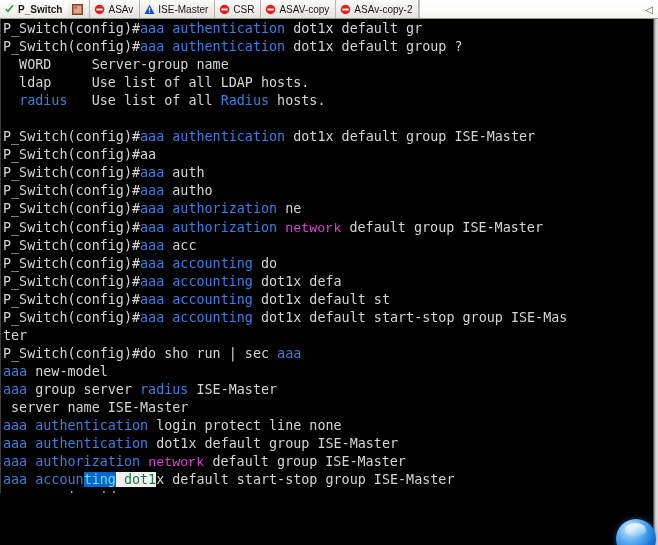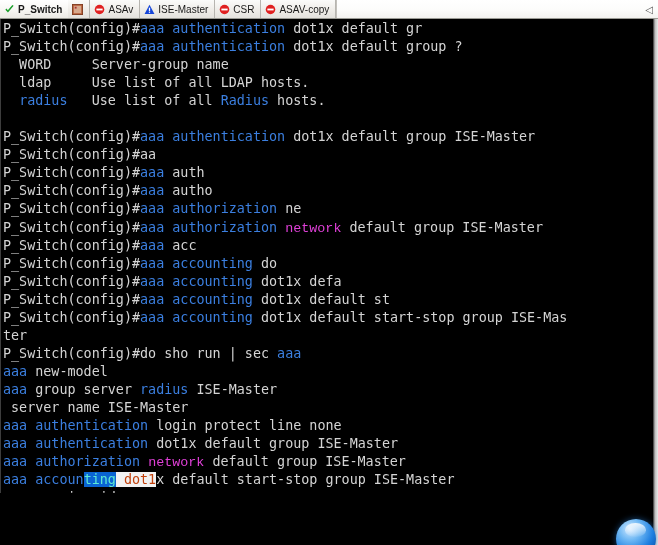--- a/index.html
+++ b/index.html
@@ -89,21 +89,21 @@
     line-height: 18.05px;
     letter-spacing: 0px;
     white-space: pre;
     color: #cfcfcf;
   }
   .ln { height: 18.05px; }
   .w  { color: #d4d4d4; }          
   .b  { color: #3b7fe0; }          
   .m  { color: #e040d8; font-family: Liberation Mono, monospace; }          
   .sel-blue { background: #0a64d2; color: #5eead4; }
-  .sel-white { background: #f2f2f2; color: #c2410c; }
+  .sel-white { background: #f2f2f2; color: #15803d; }
 
   
   #rightstrip {
     position: absolute;
     right: 0;
     top: 19px;
     width: 5px;
     height: 526px;
     background: linear-gradient(to right, #2b2b2b 0%, #bdbdbd 40%, #e9e9e9 100%);
   }
@@ -189,20 +189,29 @@
   <div class="tab">
     <span class="tab-icon ic-stop">
       <svg viewBox="0 0 12 12" width="11" height="11">
           <circle cx="6" cy="6" r="5.2" fill="#e02020"></circle>
           <rect x="2.6" y="5" width="6.8" height="2" fill="#ffffff"></rect>
         </svg>
     </span>
     <span>ASAV-copy</span>
   </div>
 
+  <div class="tab">
+    <span class="tab-icon ic-stop">
+      <svg viewBox="0 0 12 12" width="11" height="11">
+          <circle cx="6" cy="6" r="5.2" fill="#e02020"></circle>
+          <rect x="2.6" y="5" width="6.8" height="2" fill="#ffffff"></rect>
+        </svg>
+    </span>
+    <span>ASAv-copy-2</span>
+  </div>
 
   <div class="tab-spacer">
     <span>◁</span>
   </div>
 </div>
 
 <div id="term">
   <div id="screen"><div class="ln"><span class="w">P_Switch(config)#</span><span class="b">aaa authentication</span><span class="w"> dot1x default gr</span></div><div class="ln"><span class="w">P_Switch(config)#</span><span class="b">aaa authentication</span><span class="w"> dot1x default group ?</span></div><div class="ln"><span class="w">  WORD     Server-group name</span></div><div class="ln"><span class="w">  ldap     Use list of all LDAP hosts.</span></div><div class="ln"><span class="w">  </span><span class="b">radius</span><span class="w">   Use list of all </span><span class="b">Radius</span><span class="w"> hosts.</span></div><div class="ln"><span class="w"></span></div><div class="ln"><span class="w">P_Switch(config)#</span><span class="b">aaa authentication</span><span class="w"> dot1x default group ISE-Master</span></div><div class="ln"><span class="w">P_Switch(config)#aa</span></div><div class="ln"><span class="w">P_Switch(config)#</span><span class="b">aaa</span><span class="w"> auth</span></div><div class="ln"><span class="w">P_Switch(config)#</span><span class="b">aaa</span><span class="w"> autho</span></div><div class="ln"><span class="w">P_Switch(config)#</span><span class="b">aaa authorization</span><span class="w"> ne</span></div><div class="ln"><span class="w">P_Switch(config)#</span><span class="b">aaa authorization</span><span class="w"> </span><span class="m">network</span><span class="w"> default group ISE-Master</span></div><div class="ln"><span class="w">P_Switch(config)#</span><span class="b">aaa</span><span class="w"> acc</span></div><div class="ln"><span class="w">P_Switch(config)#</span><span class="b">aaa accounting</span><span class="w"> do</span></div><div class="ln"><span class="w">P_Switch(config)#</span><span class="b">aaa accounting</span><span class="w"> dot1x defa</span></div><div class="ln"><span class="w">P_Switch(config)#</span><span class="b">aaa accounting</span><span class="w"> dot1x default st</span></div><div class="ln"><span class="w">P_Switch(config)#</span><span class="b">aaa accounting</span><span class="w"> dot1x default start-stop group ISE-Mas</span></div><div class="ln"><span class="w">ter</span></div><div class="ln"><span class="w">P_Switch(config)#do sho run | sec </span><span class="b">aaa</span></div><div class="ln"><span class="b">aaa</span><span class="w"> new-model</span></div><div class="ln"><span class="b">aaa</span><span class="w"> group server </span><span class="b">radius</span><span class="w"> ISE-Master</span></div><div class="ln"><span class="w"> server name ISE-Master</span></div><div class="ln"><span class="b">aaa authentication</span><span class="w"> login protect line none</span></div><div class="ln"><span class="b">aaa authentication</span><span class="w"> dot1x default group ISE-Master</span></div><div class="ln"><span class="b">aaa authorization</span><span class="w"> </span><span class="m">network</span><span class="w"> default group ISE-Master</span></div><div class="ln"><span class="b">aaa accoun</span><span class="sel-blue">ting</span><span class="sel-white"> dot1</span><span class="w">x default start-stop group ISE-Master</span></div><div class="ln"><span class="b">aaa</span><span class="w"> session-id common</span></div><div class="ln"><span class="w">P_Switch(config)#</span></div></div>
 </div>
 

